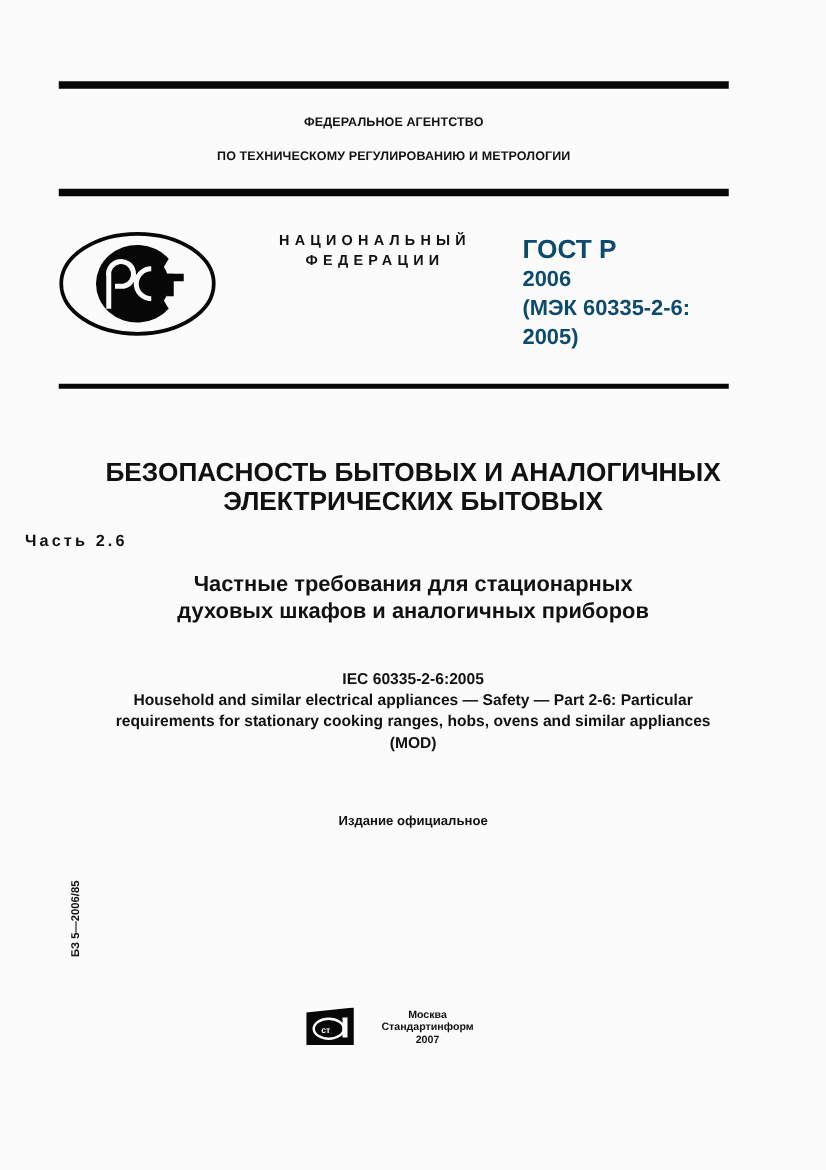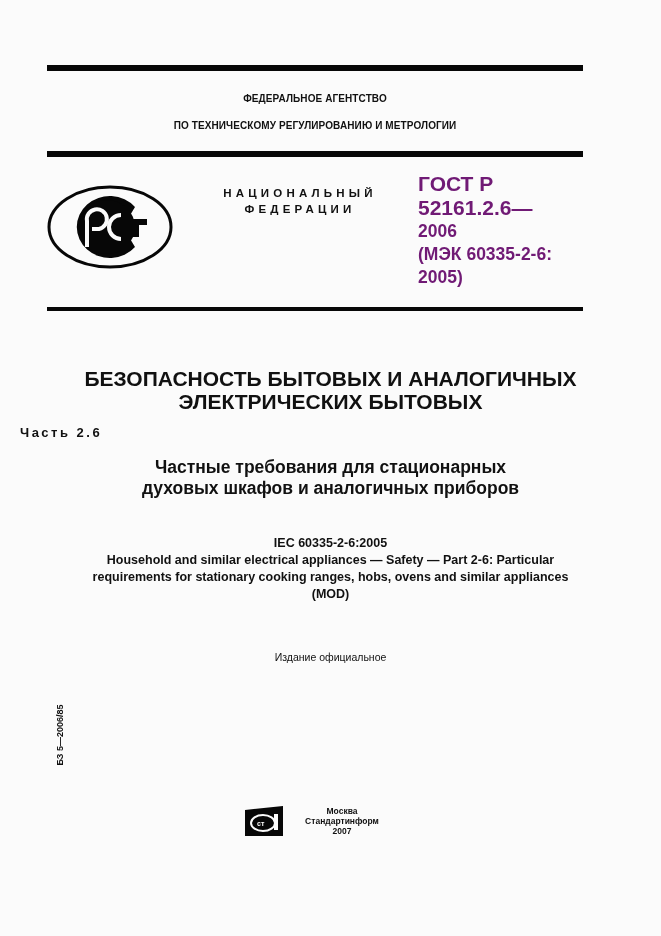--- a/index.html
+++ b/index.html
@@ -14,30 +14,30 @@
   .bar-bot { top: 307px; height: 4px; }
 
   .agency { position: absolute; left: 47px; width: 536px; text-align: center; font-weight: bold; font-size: 10px; letter-spacing: 0.1px; }
   .agency-1 { top: 93px; }
   .agency-2 { top: 120px; }
 
   .logo { position: absolute; left: 47px; top: 185px; width: 127px; width: 126px; height: 84px; }
 
   .national { position: absolute; left: 200px; top: 186px; width: 200px; text-align: center; font-weight: bold; font-size: 11.5px; letter-spacing: 4.2px; line-height: 15.5px; }
 
-  .gost { position: absolute; left: 418px; top: 172px; font-weight: bold; color: #701a75; }
+  .gost { position: absolute; left: 418px; top: 188px; font-weight: bold; color: #0c4a6e; }
   .gost .l1, .gost .l2 { font-size: 21px; line-height: 24px; }
   .gost .l3, .gost .l4, .gost .l5 { font-size: 17.5px; line-height: 23px; }
 
   .title { position: absolute; left: 20px; width: 621px; text-align: center; font-weight: bold; font-size: 21px; line-height: 23px; top: 367px; }
   .part { position: absolute; left: 20px; width: 621px; text-align: left; font-weight: bold; font-size: 13px; letter-spacing: 2.5px; top: 425px; }
   .subtitle { position: absolute; left: 20px; width: 621px; text-align: center; font-weight: bold; font-size: 17.5px; line-height: 21px; top: 457px; }
   .iec { position: absolute; left: 20px; width: 621px; text-align: center; font-weight: bold; font-size: 12.5px; line-height: 17px; top: 535px; }
 
-  .edition { position: absolute; left: 20px; width: 621px; text-align: center; font-weight: normal; font-size: 10.5px; top: 651px; }
+  .edition { position: absolute; left: 20px; width: 621px; text-align: center; font-weight: bold; font-size: 10.5px; top: 651px; }
 
   .side-code { position: absolute; left: 60px; top: 735px; transform: translate(-50%, -50%) rotate(-90deg); white-space: nowrap; font-size: 9px; font-weight: bold; }
 
   .pub-logo { position: absolute; left: 245px; top: 806px; width: 40px; height: 30px; }
   .publisher { position: absolute; left: 292px; top: 806px; width: 100px; text-align: center; font-weight: bold; font-size: 8.5px; line-height: 10px; }
 </style>
 </head>
 <body>
 
 <div class="bar bar-top"></div>
@@ -62,21 +62,20 @@
   <rect x="86" y="34" width="6" height="18" fill="#070707"></rect>
 </svg>
 
 <div class="national">
   <div>НАЦИОНАЛЬНЫЙ</div>
   <div>ФЕДЕРАЦИИ</div>
 </div>
 
 <div class="gost">
   <div class="l1">ГОСТ Р</div>
-  <div class="l2">52161.2.6—</div>
   <div class="l3">2006</div>
   <div class="l4">(МЭК 60335-2-6:</div>
   <div class="l5">2005)</div>
 </div>
 
 <div class="bar bar-bot"></div>
 
 <div class="title">
   <div>БЕЗОПАСНОСТЬ БЫТОВЫХ И АНАЛОГИЧНЫХ</div>
   <div>ЭЛЕКТРИЧЕСКИХ БЫТОВЫХ</div>

